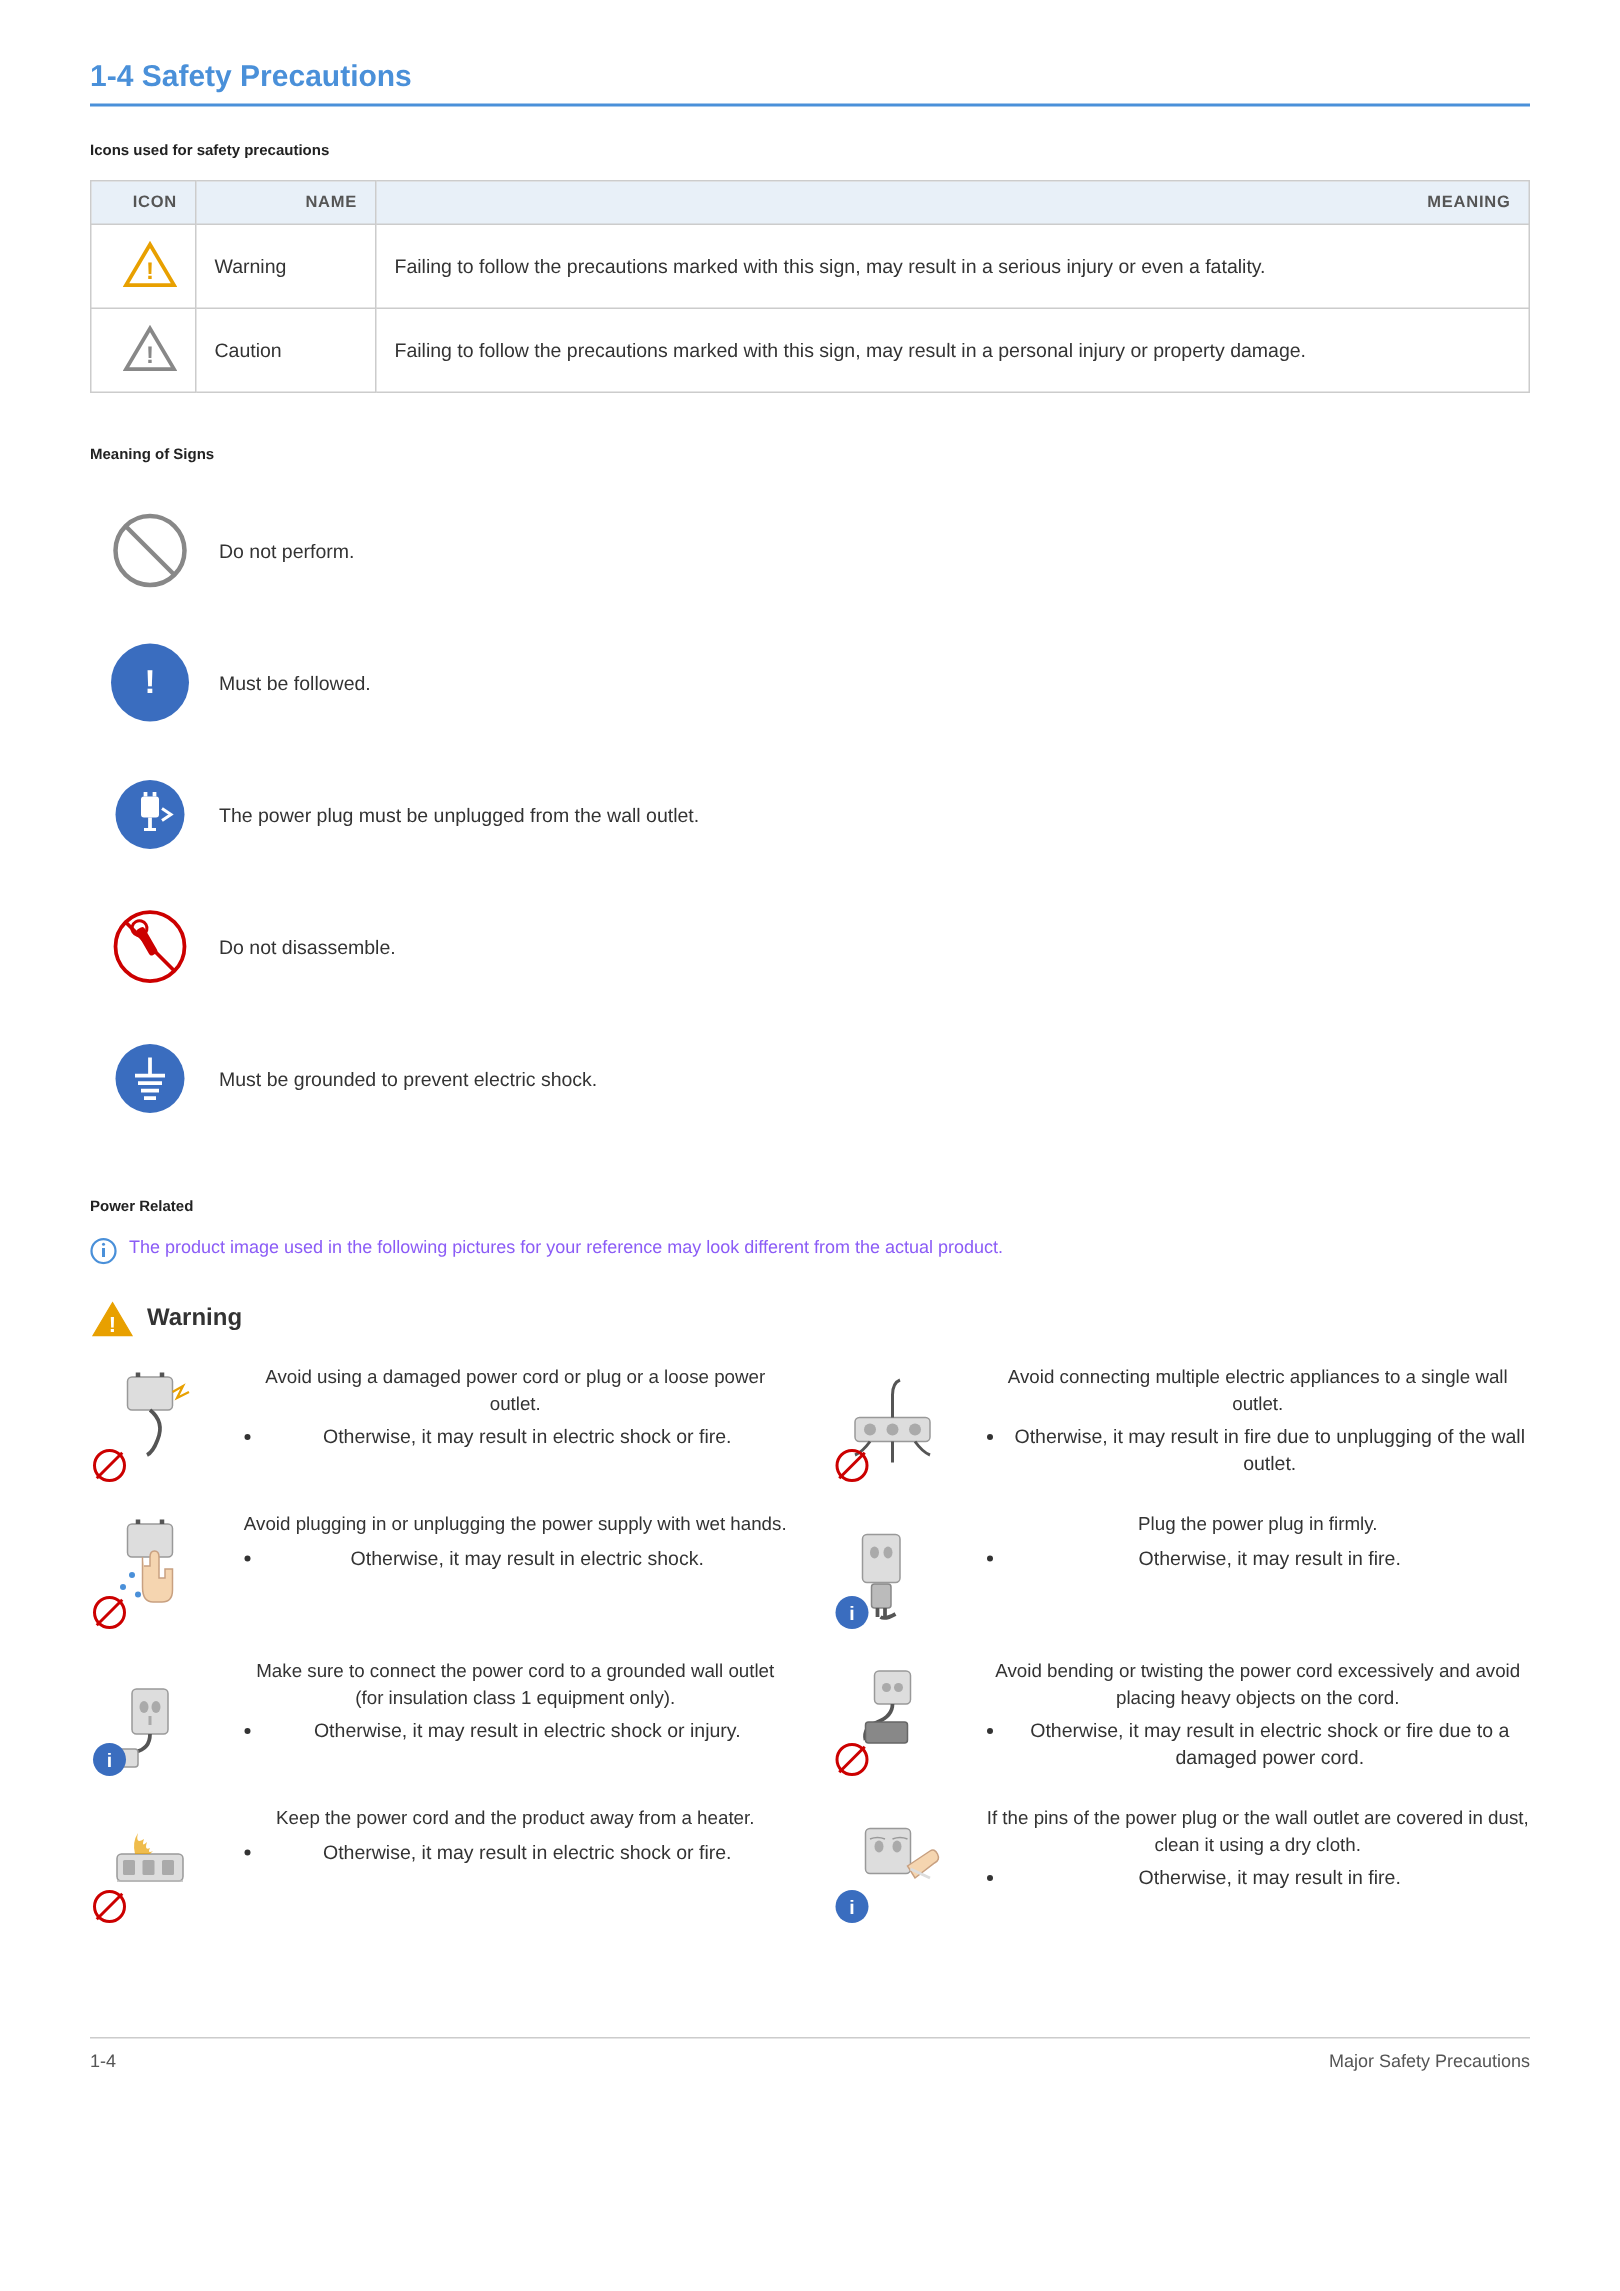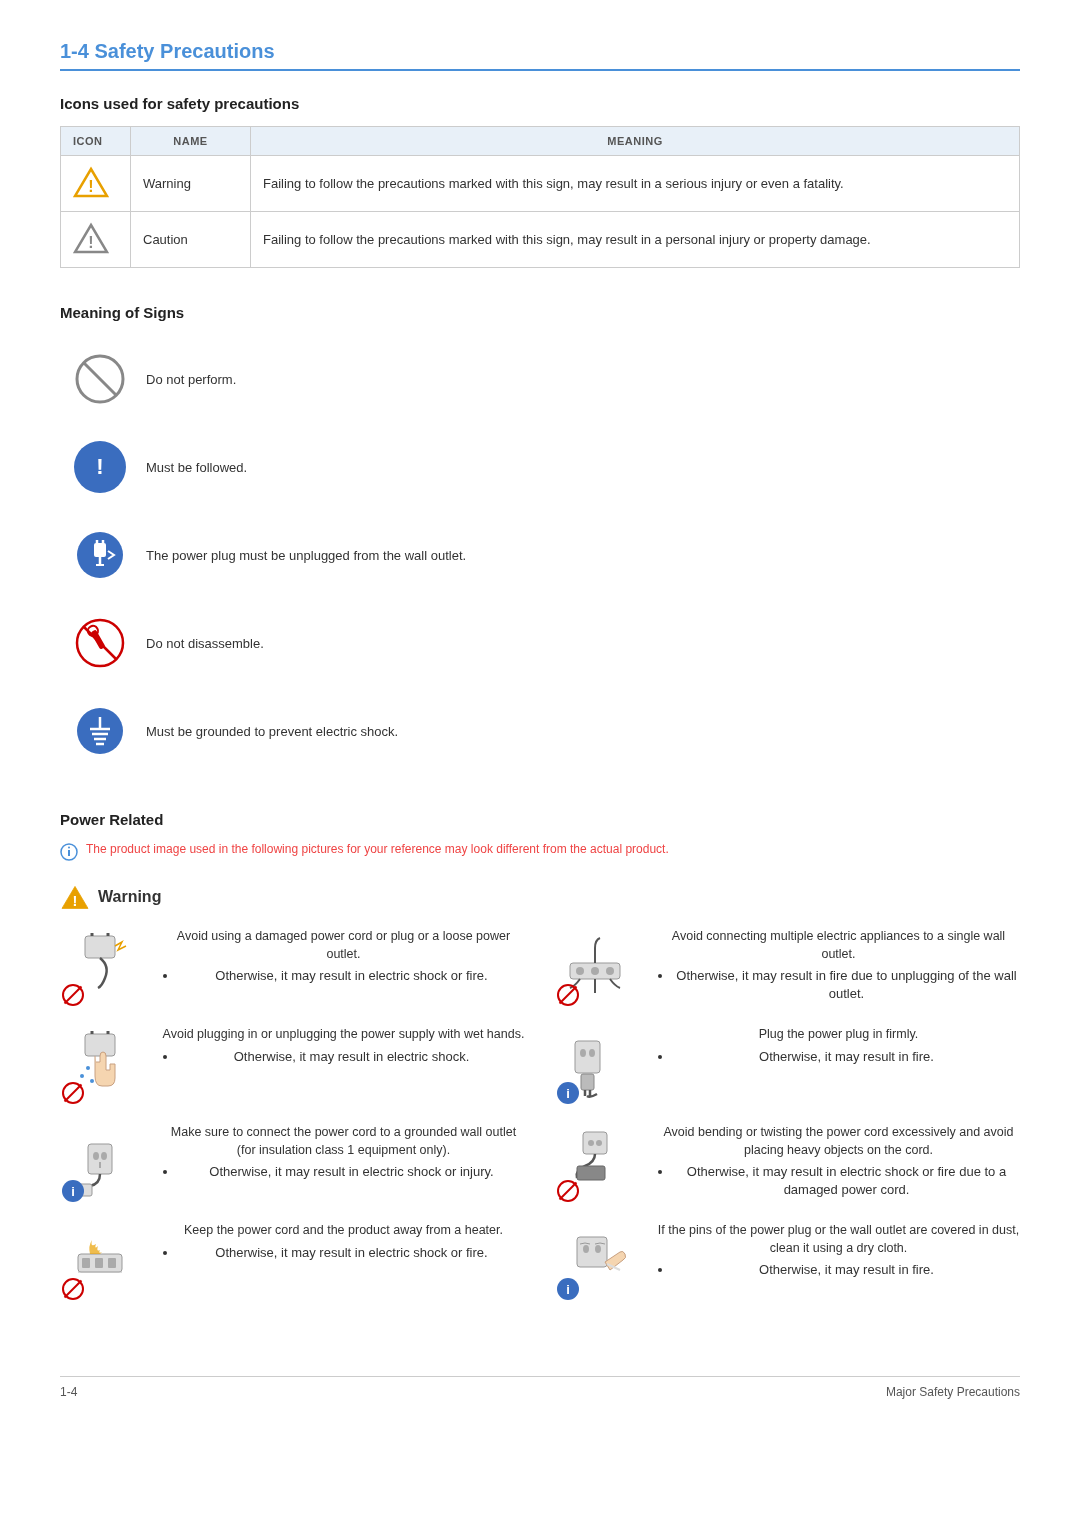--- a/index.html
+++ b/index.html
@@ -18,51 +18,51 @@
       padding-bottom: 6px;
       margin-bottom: 24px;
     }
     .page-header h1 {
       font-size: 20px;
       color: #4a90d9;
       font-weight: bold;
     }
 
     .section-title {
-      font-size: 15px;
+      font-size: 10px;
       font-weight: bold;
       margin-bottom: 14px;
       color: #222;
     }
 
     
     .icons-table {
       width: 100%;
       border-collapse: collapse;
       margin-bottom: 36px;
       border: 1px solid #ccc;
     }
     .icons-table th {
       background: #e8f0f8;
       border: 1px solid #ccc;
       padding: 8px 12px;
       font-size: 11px;
       font-weight: bold;
       color: #555;
-      text-align: center;
+      text-align: right;
       letter-spacing: 0.5px;
     }
     .icons-table td {
       border: 1px solid #ccc;
       padding: 10px 12px;
       vertical-align: middle;
     }
     .icons-table .icon-cell {
       width: 70px;
-      text-align: left;
+      text-align: right;
     }
     .icons-table .name-cell {
       width: 120px;
     }
 
     
     .signs-grid {
       display: grid;
       grid-template-columns: 1fr;
       gap: 0;
@@ -93,21 +93,21 @@
       font-size: 22px;
       font-weight: bold;
     }
 
     
     .power-related { margin-bottom: 20px; }
     .note-line {
       display: flex;
       align-items: flex-start;
       margin-bottom: 20px;
-      color: #ef4444;
+      color: #8b5cf6;
       font-size: 12px;
     }
     .note-icon { margin-right: 8px; flex-shrink: 0; margin-top: 1px; }
 
     .warning-header {
       display: flex;
       align-items: center;
       margin-bottom: 18px;
       font-size: 16px;
       font-weight: bold;

